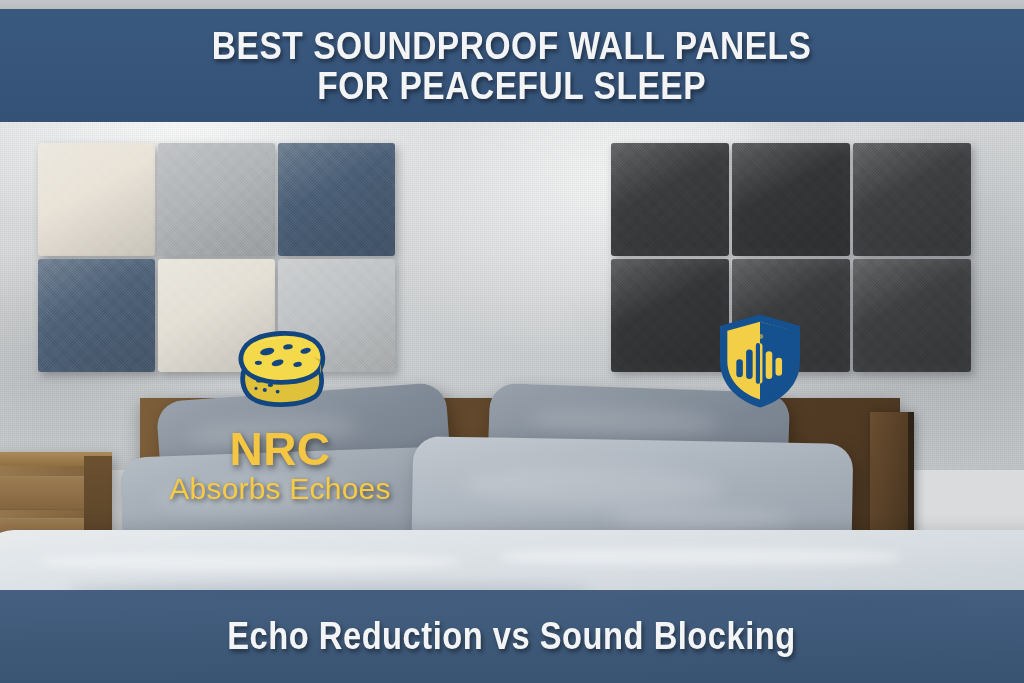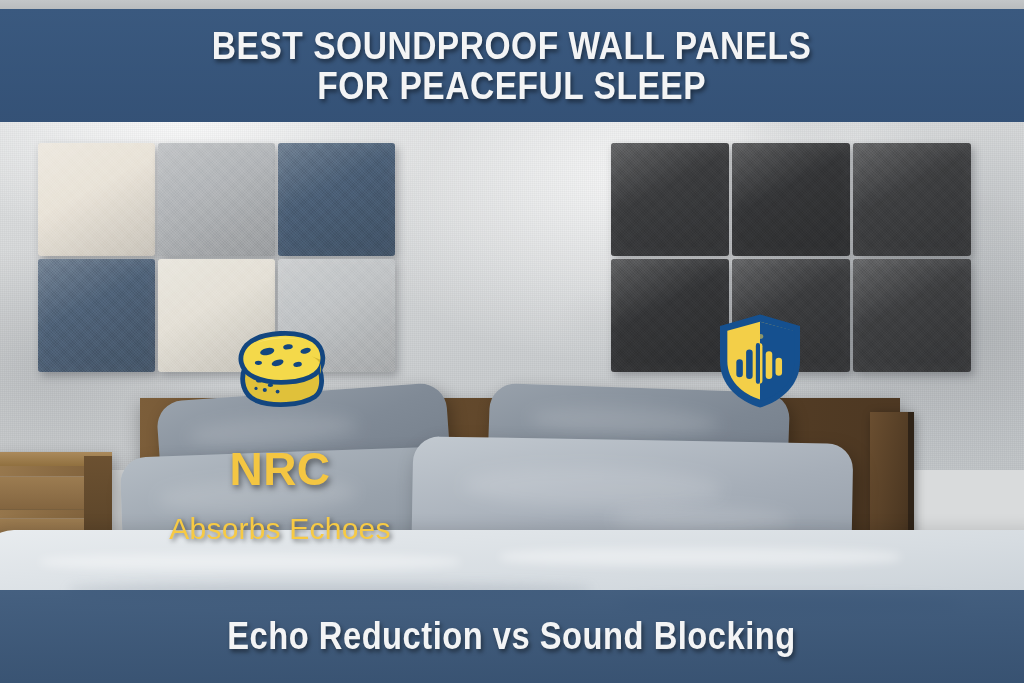--- a/index.html
+++ b/index.html
@@ -213,21 +213,21 @@
   #banner-top .line2 { display:block; }
   #banner-bottom .banner-title { font-size:38px; font-weight:bold; }
 
   
   .feature {
     position:absolute;
     width:280px;
     display:flex; flex-direction:column; align-items:center;
     text-align:center;
   }
-  #feature-nrc { left:140px; top:320px;gap:20px; }
+  #feature-nrc { left:140px; top:320px; }
   #feature-stc { left:620px; top:312px; }
 
   .feature-icon { width:96px; height:92px; margin-bottom:14px; }
   #feature-stc .feature-icon { width:90px; height:98px; margin-bottom:8px; }
 
   .feature-title {
     color:#f4c642;
     font-size:46px; font-weight:bold;
     letter-spacing:.5px;
     line-height:1;

